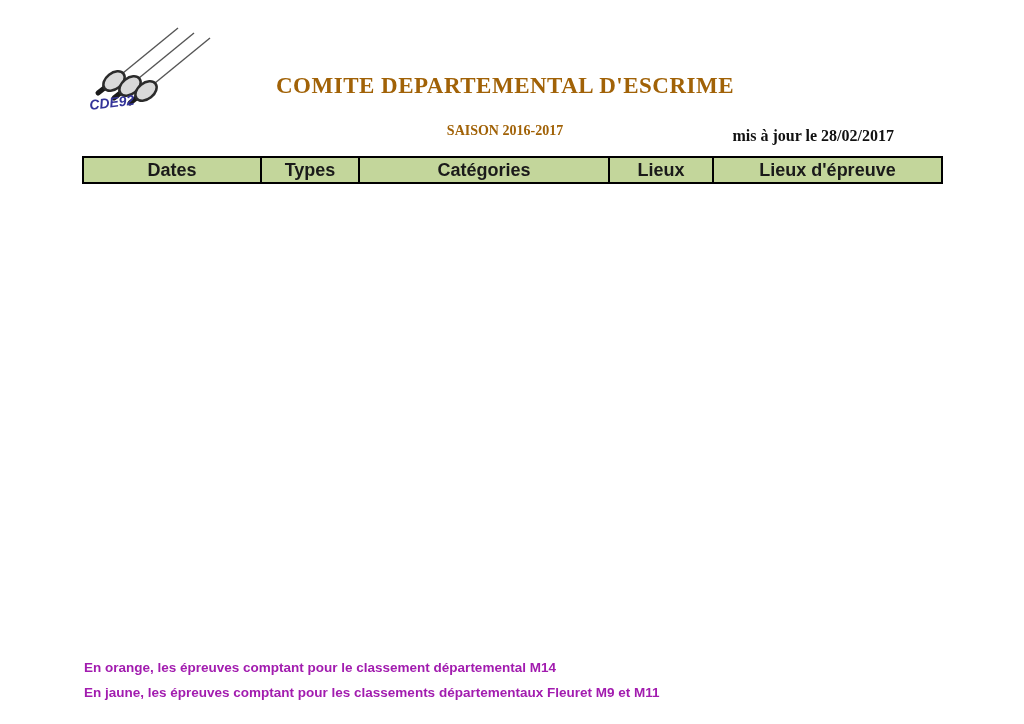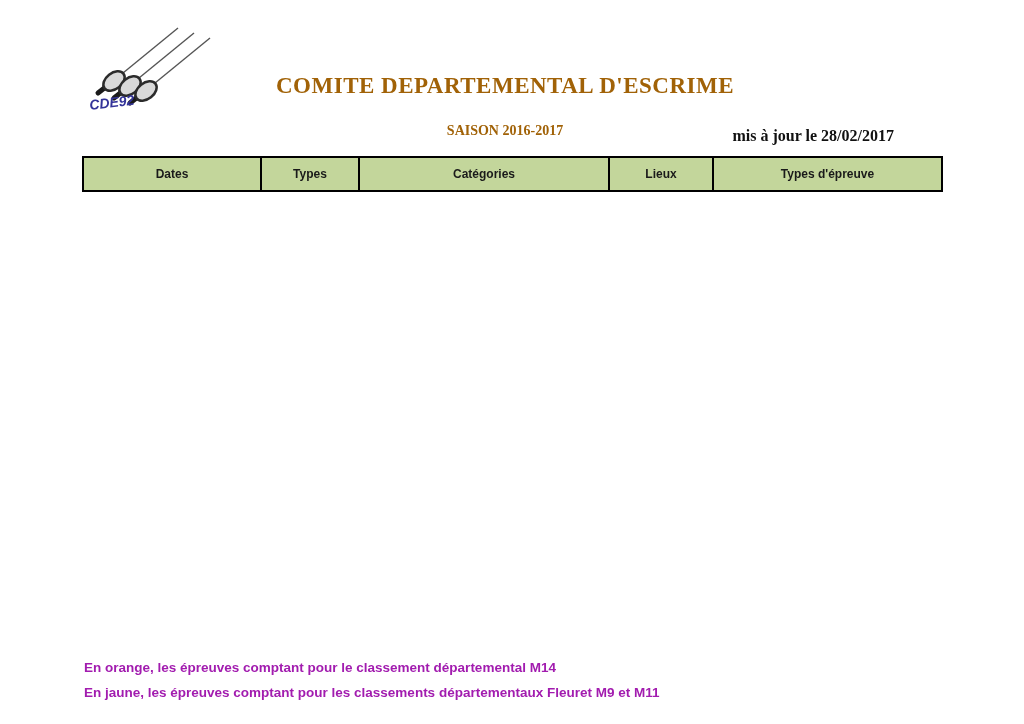--- a/index.html
+++ b/index.html
@@ -47,22 +47,22 @@
     border-left-width: 2px; border-right-width: 2px;
     padding: 2px 4px;
     text-align: center;
     vertical-align: middle;
     line-height: 15px;
     overflow: hidden;
   }
   .cal thead th {
     background: #c3d69b;
     font-weight: bold;
-    font-size: 12px;
-    height: 34px;
+    font-size: 18px;
+    height: 26px;
     color: #1a1a1a;
     border-top-width: 2px; border-bottom-width: 2px;
   }
 
   
   .notes { position: absolute; left: 84px; top: 660px; font-size: 13.5px; font-weight: bold; color: #a21caf; }
   .notes div { margin-bottom: 10px; }
 </style>
 </head>
 <body>
@@ -99,21 +99,21 @@
       <col style="width:250px">
       <col style="width:104px">
       <col style="width:229px">
   </colgroup>
   <thead>
     <tr>
       <th>Dates</th>
       <th>Types</th>
       <th>Catégories</th>
       <th>Lieux</th>
-      <th>Types d'épreuve</th>
+      <th>Lieux d'épreuve</th>
     </tr>
   </thead>
   <tbody id="cal-body"></tbody>
 </table>
 
 <div class="notes">
   <div>En orange, les épreuves comptant pour le classement départemental M14</div>
   <div>En jaune, les épreuves comptant pour les classements départementaux   Fleuret M9 et M11</div>
 </div>
 

